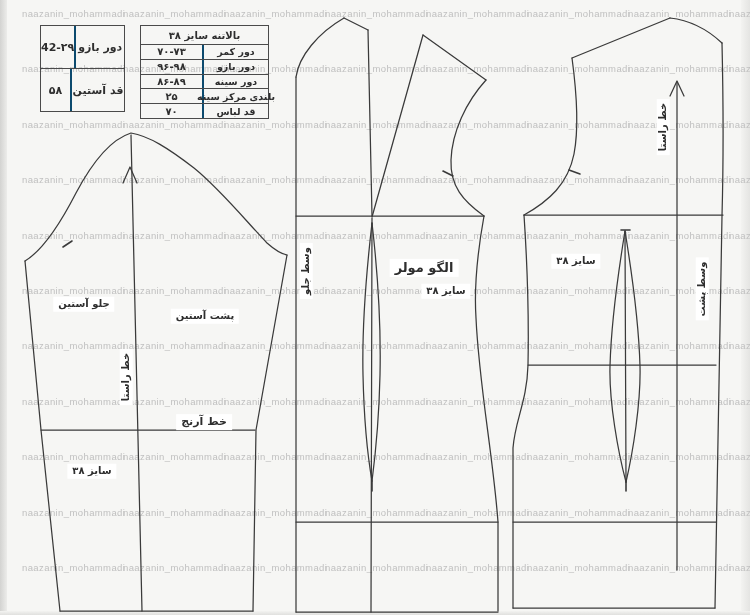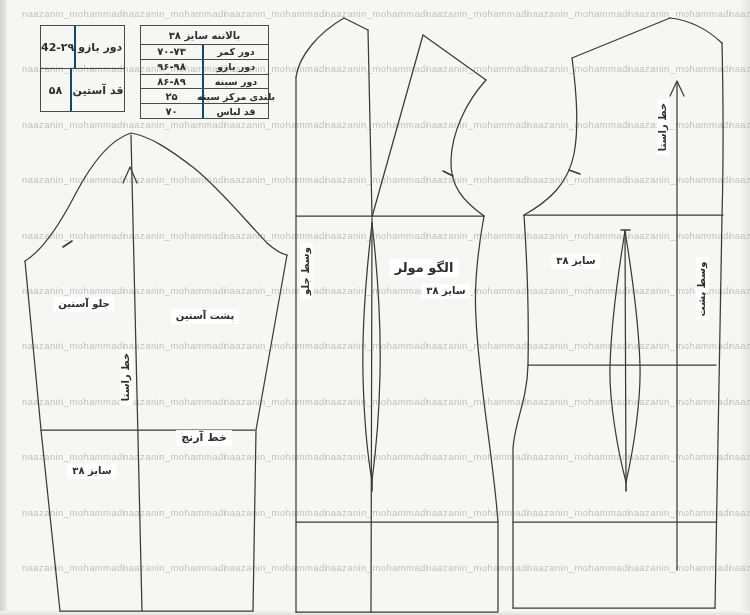--- a/index.html
+++ b/index.html
@@ -243,21 +243,21 @@
     </div>
     <div class="trow">
       <div class="tlbl">قد لباس</div>
       <div class="tval">۷۰</div>
     </div>
   </div>
 
   <div class="plabel" style="left:84px;top:304px;">جلو آستین</div>
   <div class="plabel" style="left:205px;top:316px;">پشت آستین</div>
   <div class="plabel vert" style="left:126px;top:377px;">خط راستا</div>
-  <div class="plabel small" style="left:204px;top:438px;">خط آرنج</div>
+  <div class="plabel small" style="left:204px;top:422px;">خط آرنج</div>
   <div class="plabel" style="left:92px;top:471px;">سایز ۳۸</div>
 
   <div class="plabel big" style="left:424px;top:268px;">الگو مولر</div>
   <div class="plabel" style="left:446px;top:291px;">سایز ۳۸</div>
   <div class="plabel vert" style="left:306px;top:271px;">وسط جلو</div>
 
   <div class="plabel" style="left:576px;top:261px;">سایز ۳۸</div>
   <div class="plabel vert" style="left:663px;top:127px;">خط راستا</div>
   <div class="plabel vert" style="left:702px;top:289px;">وسط پشت</div>
 

